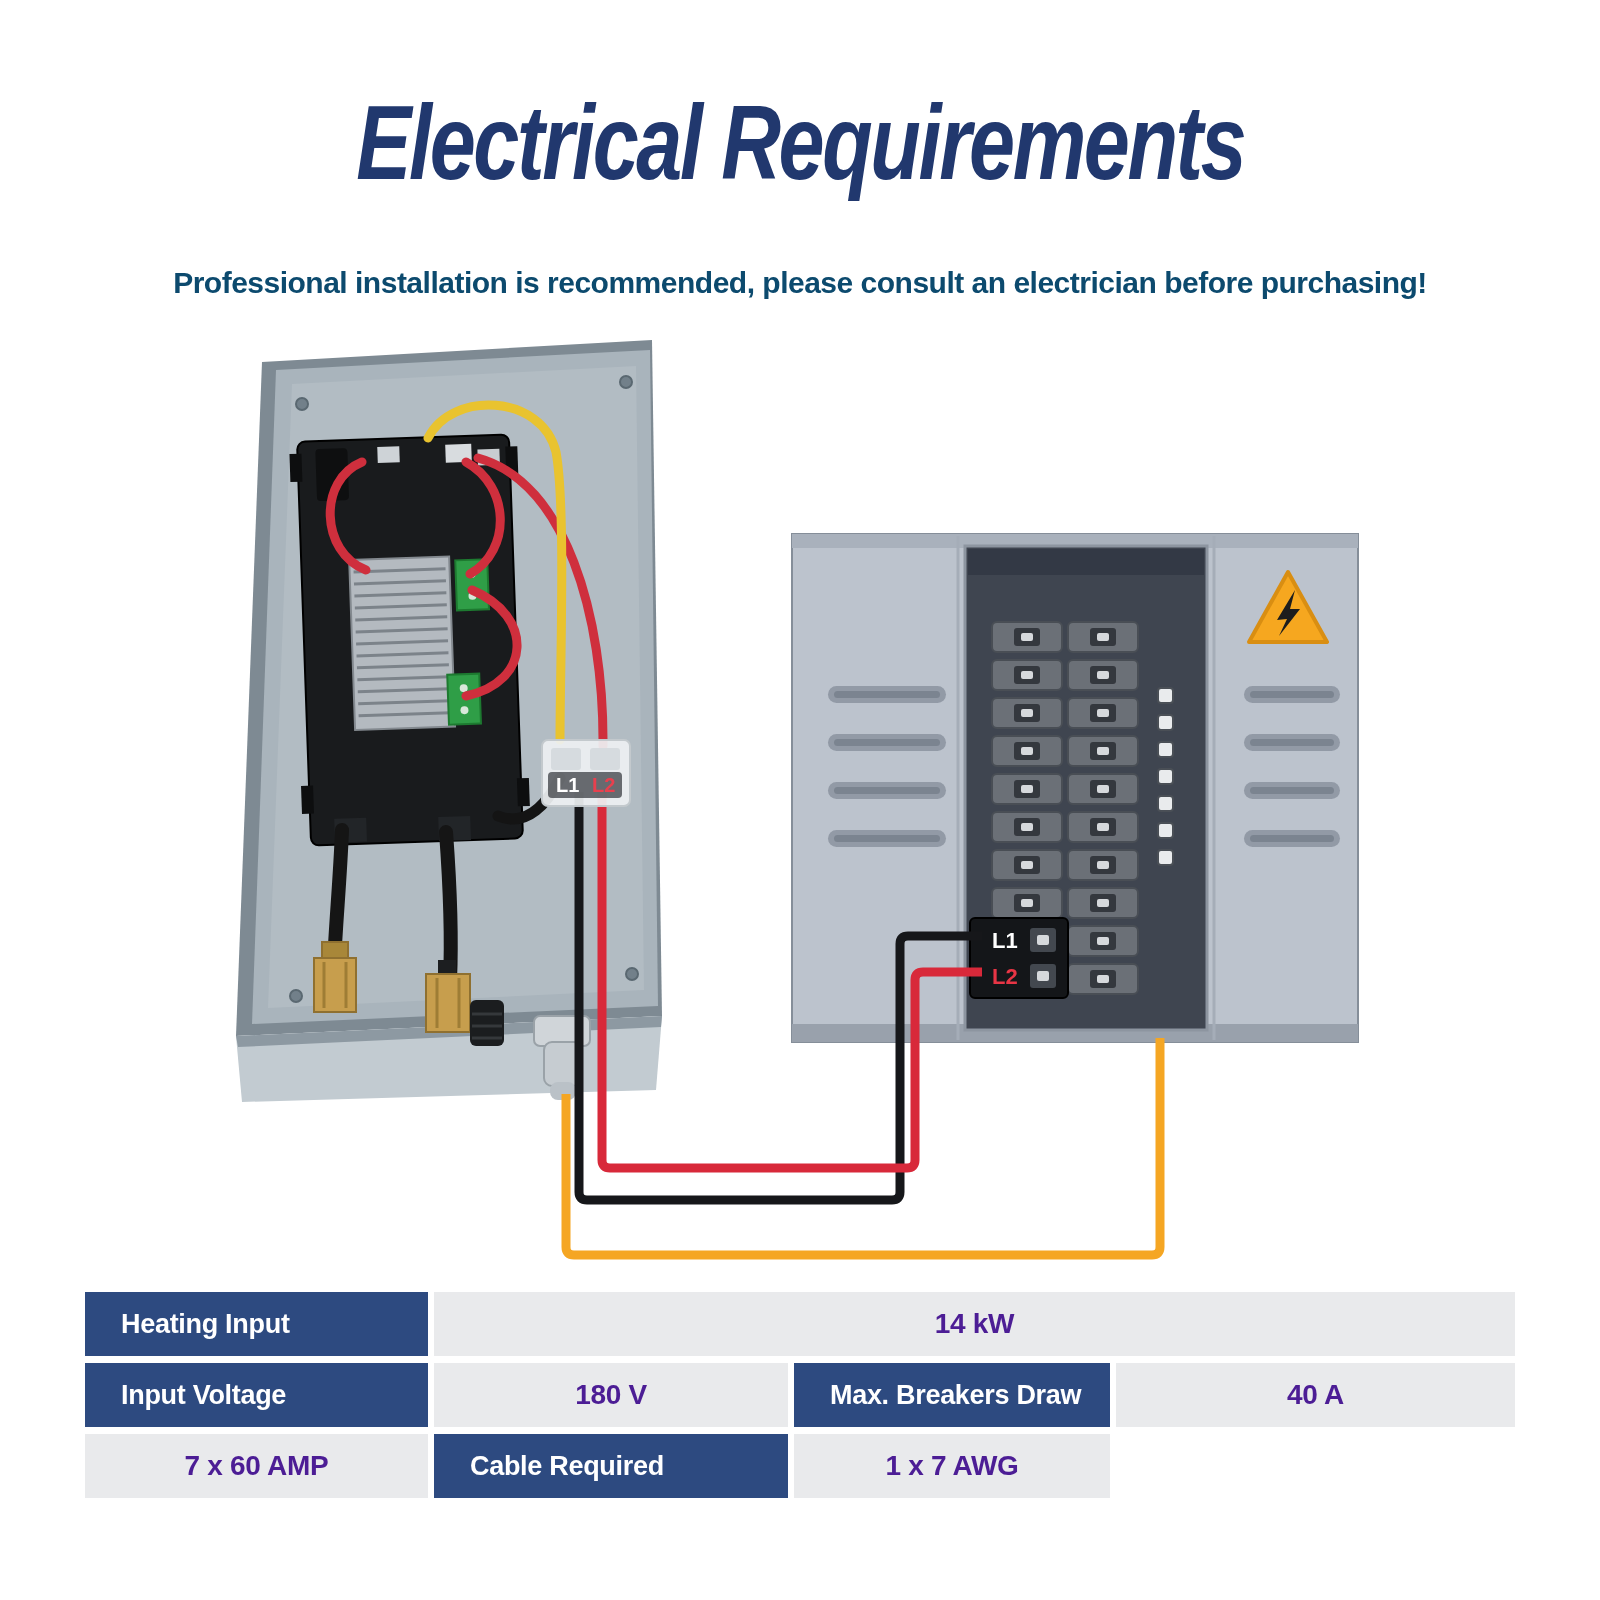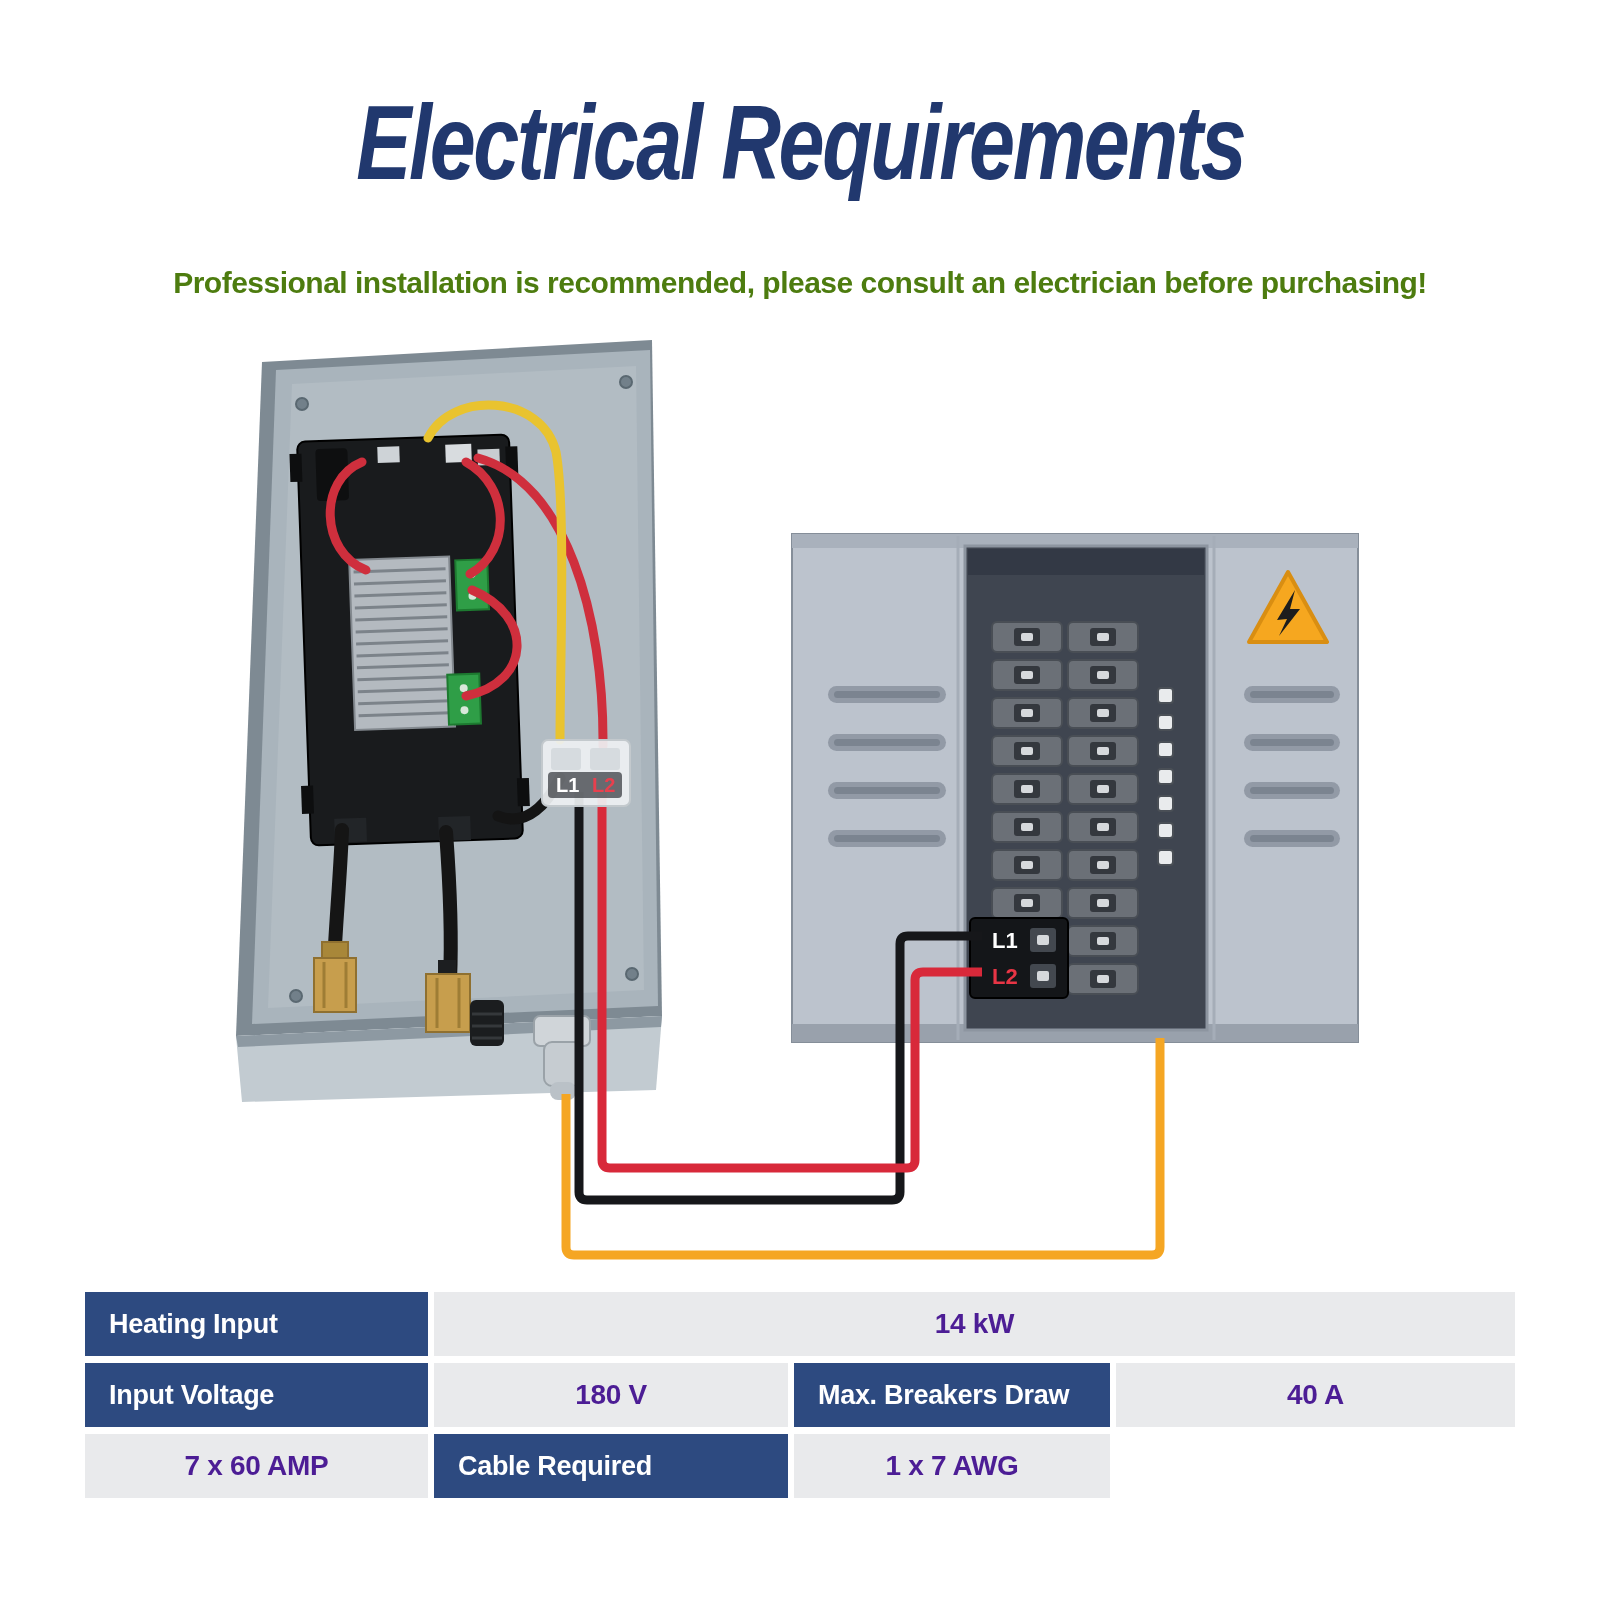--- a/index.html
+++ b/index.html
@@ -8,32 +8,32 @@
     width:1600px; height:1600px; position:relative; overflow:hidden;
     font-family:"Liberation Sans", sans-serif;
   }
   .page-title { position:absolute; top:82px; left:0; width:100%; text-align:center;font-style:italic; }
   .page-title span {
     display:inline-block; font-size:106px; font-weight:800; color:#21386e;
     letter-spacing:-3px; white-space:nowrap; transform:scaleX(.78);
   }
   .page-subtitle {
     position:absolute; top:266px; left:0; width:100%; text-align:center;
-    font-size:30px; font-weight:700; color:#4d7c0f; letter-spacing:-.5px;
+    font-size:30px; font-weight:700; color:#0c4a6e; letter-spacing:-.5px;
   }
   svg.diagram { position:absolute; top:330px; left:0; }
   svg text { font-family:"Liberation Sans", sans-serif; font-weight:700; }
 
   .spec-table {
     position:absolute; left:85px; top:1292px; width:1430px;
     display:grid; grid-template-columns:343px 354px 316px 399px;
     gap:7px 6px; grid-auto-rows:64px;
   }
   .cell { display:flex; align-items:center; font-weight:700; }
-  .cell.header { background:#2d4a80; color:#ffffff; padding-left:24px; font-size:27px; letter-spacing:-.3px; }
+  .cell.header { background:#2d4a80; color:#ffffff; padding-left:36px; font-size:27px; letter-spacing:-.3px; }
   .cell.value  { background:#e9eaec; color:#4c1d95; justify-content:center; font-size:28px; letter-spacing:-.3px; }
   .cell.span3  { grid-column:2 / 5; }
 </style>
 </head>
 <body>
 
 <div class="page-title">
   <span>Electrical Requirements</span>
 </div>
 <div class="page-subtitle">Professional installation is recommended, please consult an electrician before purchasing!</div>

